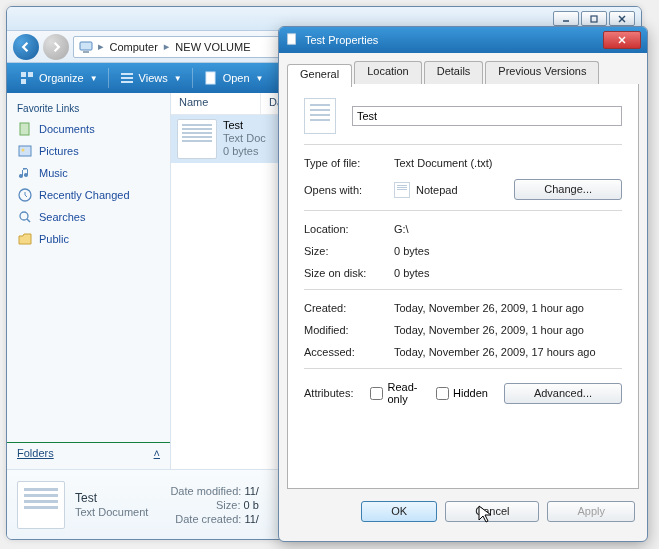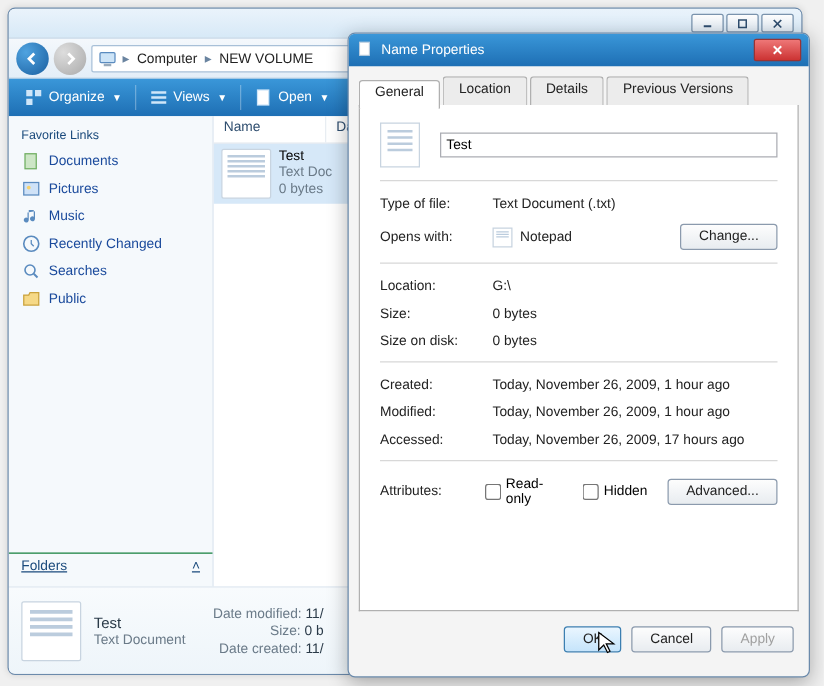--- a/index.html
+++ b/index.html
@@ -121,21 +121,21 @@
 .hr { height:1px; background:#d8d8d8; margin:8px 0 12px; }
 .doc-ic {
   width:32px;height:36px; border:1px solid #c8d4e0; background:#fff; margin-right:16px;
   display:flex;flex-direction:column;padding:5px;gap:3px;
 }
 .doc-ic.small { width:16px;height:16px;padding:2px;gap:1px;margin-right:6px; }
 .doc-ic .line { background:#bcd; }
 .doc-ic.small .line{height:1px;} .doc-ic .line{height:2px;}
 
 .btn {
-  height:21px; padding:0 14px; border:1px solid #8b9aad; border-radius:3px;
+  height:21px; padding:0 29px; border:1px solid #8b9aad; border-radius:3px;
   background:linear-gradient(#fdfdfd,#e8ecf0); color:#222; line-height:19px;
 }
 .btn.default { background:linear-gradient(#eaf6ff,#c5e4fb); border-color:#3c7fb1; }
 .btn[disabled] { color:#a0a0a0; }
 .opens-row { display:flex;}
 .opens-row .prop-val { display:flex;align-items:center; }
 .opens-row .spacer { flex:1; }
 .attr-row { display:flex;align-items:center; }
 .attr-row .cb { display:flex;align-items:center;margin-right:16px; }
 .attr-row input[type=checkbox]{ margin-right:4px; }
@@ -309,21 +309,21 @@
       <div><span class="dp-lab">Date created:</span> <span class="dp-val">11/</span></div>
     </div>
   </div>
 </div>
 
 <div class="dialog">
   <div class="dlg-title">
     <span><svg width="14" height="14" viewBox="0 0 16 16">
           <rect x="3" y="2" width="9" height="12" fill="#fff" stroke="#bcd"></rect>
         </svg></span>
-    <span>Name Properties</span>
+    <span>Test Properties</span>
     <span class="spacer"></span>
     <div class="dlg-close">
         <svg width="10" height="10" viewBox="0 0 10 10">
           <line x1="2" y1="2" x2="8" y2="8" stroke="#fff" stroke-width="1.5"></line>
           <line x1="8" y1="2" x2="2" y2="8" stroke="#fff" stroke-width="1.5"></line>
         </svg>
       </div>
   </div>
   <div class="dlg-body">
     <div class="tabs">

